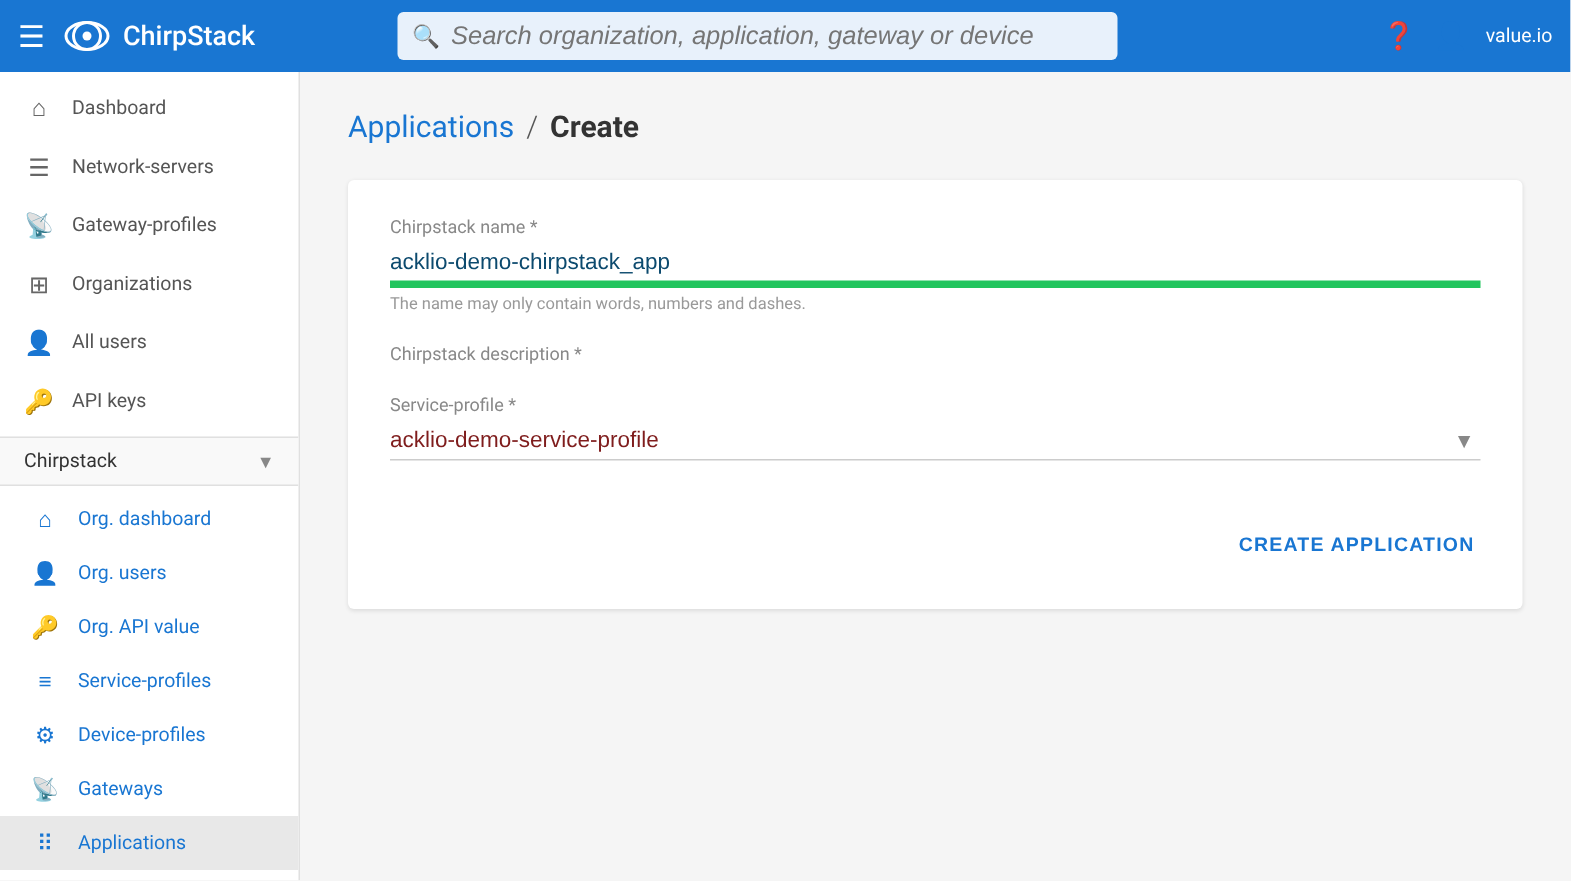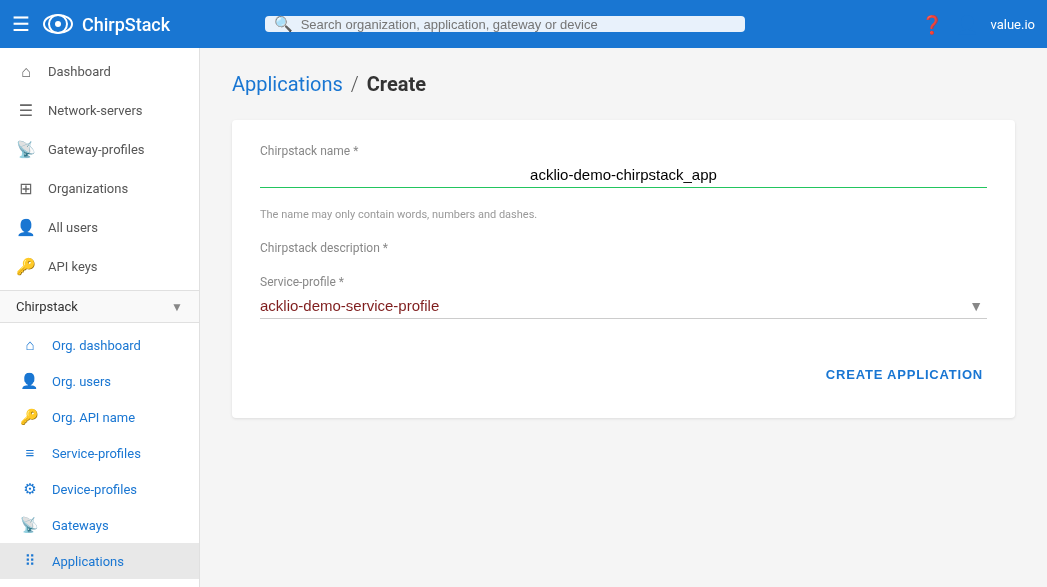--- a/index.html
+++ b/index.html
@@ -19,27 +19,28 @@
     .topbar-logo { display: flex; align-items: center; gap: 8px; color: white; font-size: 18px; font-weight: 500; }
     .topbar-logo .logo-icon { width: 32px; height: 32px; }
     .topbar-search {
       flex: 1;
       max-width: 480px;
       margin: 0 auto;
       position: relative;
     }
     .topbar-search input {
       width: 100%;
-      height: 16px;
+      height: 32px;
       border-radius: 4px;
       border: none;
       padding: 0 12px 0 36px;
-      font-size: 13px;
+      font-size: 17px;
       background: rgba(255,255,255,0.9);
       outline: none;
+      font-style: italic;
     }
     .topbar-search .search-icon {
       position: absolute;
       left: 10px;
       top: 50%;
       transform: translateY(-50%);
       color: #888;
       font-size: 15px;
     }
     .topbar-right { display: flex; align-items: center; gap: 12px; margin-left: auto; }
@@ -131,32 +132,31 @@
     .form-group { margin-bottom: 20px; }
     .form-label {
       font-size: 12px;
       color: #888;
       margin-bottom: 4px;
       display: block;
     }
     .form-input {
       width: 100%;
       border: none;
-      border-bottom: 1px solid #22c55e;
+      border-bottom: 5px solid #22c55e;
       padding: 4px 0;
       font-size: 15px;
-      color: #000000;
+      color: #0c4a6e;
       outline: none;
       background: transparent;
-      text-align: center;
     }
     .form-hint {
       font-size: 11px;
       color: #999;
-      margin-top: 20px;
+      margin-top: 4px;
     }
 
     .form-select-wrapper {
       position: relative;
       width: 100%;
     }
     .form-select {
       width: 100%;
       border: none;
       border-bottom: 1px solid #ccc;
@@ -259,21 +259,21 @@
       <div class="sidebar-sub-item">
         <span class="sidebar-sub-icon">⌂</span>
         <span>Org. dashboard</span>
       </div>
       <div class="sidebar-sub-item">
         <span class="sidebar-sub-icon">👤</span>
         <span>Org. users</span>
       </div>
       <div class="sidebar-sub-item">
         <span class="sidebar-sub-icon">🔑</span>
-        <span>Org. API name</span>
+        <span>Org. API value</span>
       </div>
       <div class="sidebar-sub-item">
         <span class="sidebar-sub-icon">≡</span>
         <span>Service-profiles</span>
       </div>
       <div class="sidebar-sub-item">
         <span class="sidebar-sub-icon">⚙</span>
         <span>Device-profiles</span>
       </div>
       <div class="sidebar-sub-item">

